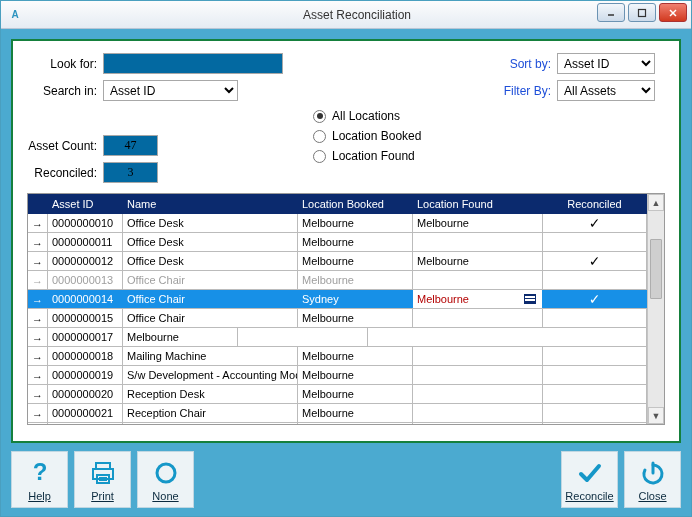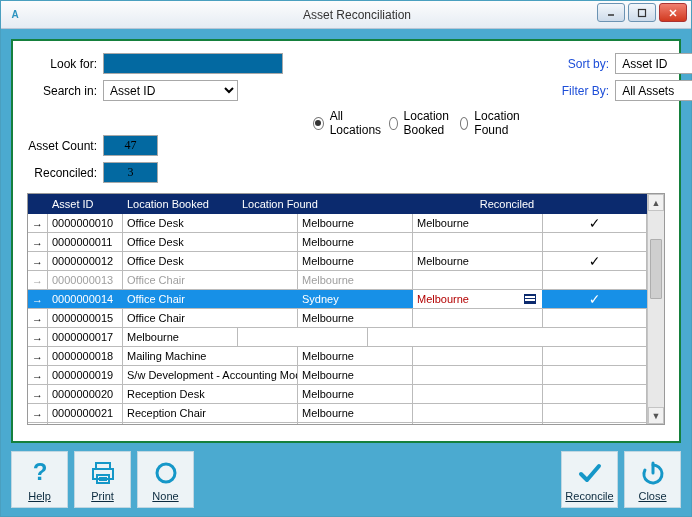--- a/index.html
+++ b/index.html
@@ -21,21 +21,21 @@
 .frow { display:flex; align-items:center; gap:6px; }
 .flabel { width:70px; text-align:right; color:#000; }
 .flabel2 { width:55px; text-align:right; color:#1d4ed8; }
 input.tbox { height:21px; border:1px solid #a8a8a8; padding:0 4px; background:#0369a1; font-family:Liberation Serif, serif; font-size:12px; }
 input.wide { width:180px; }
 input.sm { width:55px; text-align:center; }
 select.sel { height:21px; border:1px solid #a8a8a8; background:#fff; font-family:inherit; font-size:12px; padding:0 2px; }
 select.selw { width:135px; }
 select.selw2 { width:98px; }
 
-.radio-stack { display:flex; flex-direction:row; gap:6px; margin-top:2px; }
+.radio-stack { display:flex; flex-direction:column; gap:6px; margin-top:2px; }
 .rrow { display:flex; align-items:center; gap:6px; }
 .radio-dot { width:13px; height:13px; border:1px solid #777; border-radius:50%; background:#fff; display:inline-flex; align-items:center; justify-content:center; }
 .radio-dot.sel::after { content:""; width:6px; height:6px; border-radius:50%; background:#333; }
 
 .grid-wrap { margin-top:10px; border:1px solid #9a9a9a; position:relative; height:232px; display:flex; }
 .grid-inner { flex:1; overflow:hidden; display:flex; flex-direction:column; }
 .ghdr { background:#0b2a6e; color:#fff; display:flex; height:20px; font-size:11px; flex-shrink:0; }
 .ghdr .c { border-right:1px solid #0b2a6e; display:flex; align-items:center; padding:0 4px; }
 .gbody { flex:1; overflow:hidden; }
 .grow { display:flex; height:19px; font-size:11px; color:#000; border-bottom:1px solid #bbb; }
@@ -141,20 +141,21 @@
             <select class="sel selw2"><option>All Assets</option></select>
           </div>
         </div>
       </div>
 
       <div class="grid-wrap">
         <div class="grid-inner">
           <div class="ghdr">
             <div class="c arrow"></div>
             <div class="c aid">Asset ID</div>
+            <div class="c nm">Name</div>
             <div class="c lb">Location Booked</div>
             <div class="c lf">Location Found</div>
             <div class="c rc">Reconciled</div>
           </div>
           <div class="gbody" id="gbody">
               <div class="grow">
                 <div class="c arrow">→</div>
                 <div class="c aid">0000000010</div>
                 <div class="c nm">Office Desk</div>
                 <div class="c lb">Melbourne</div>

